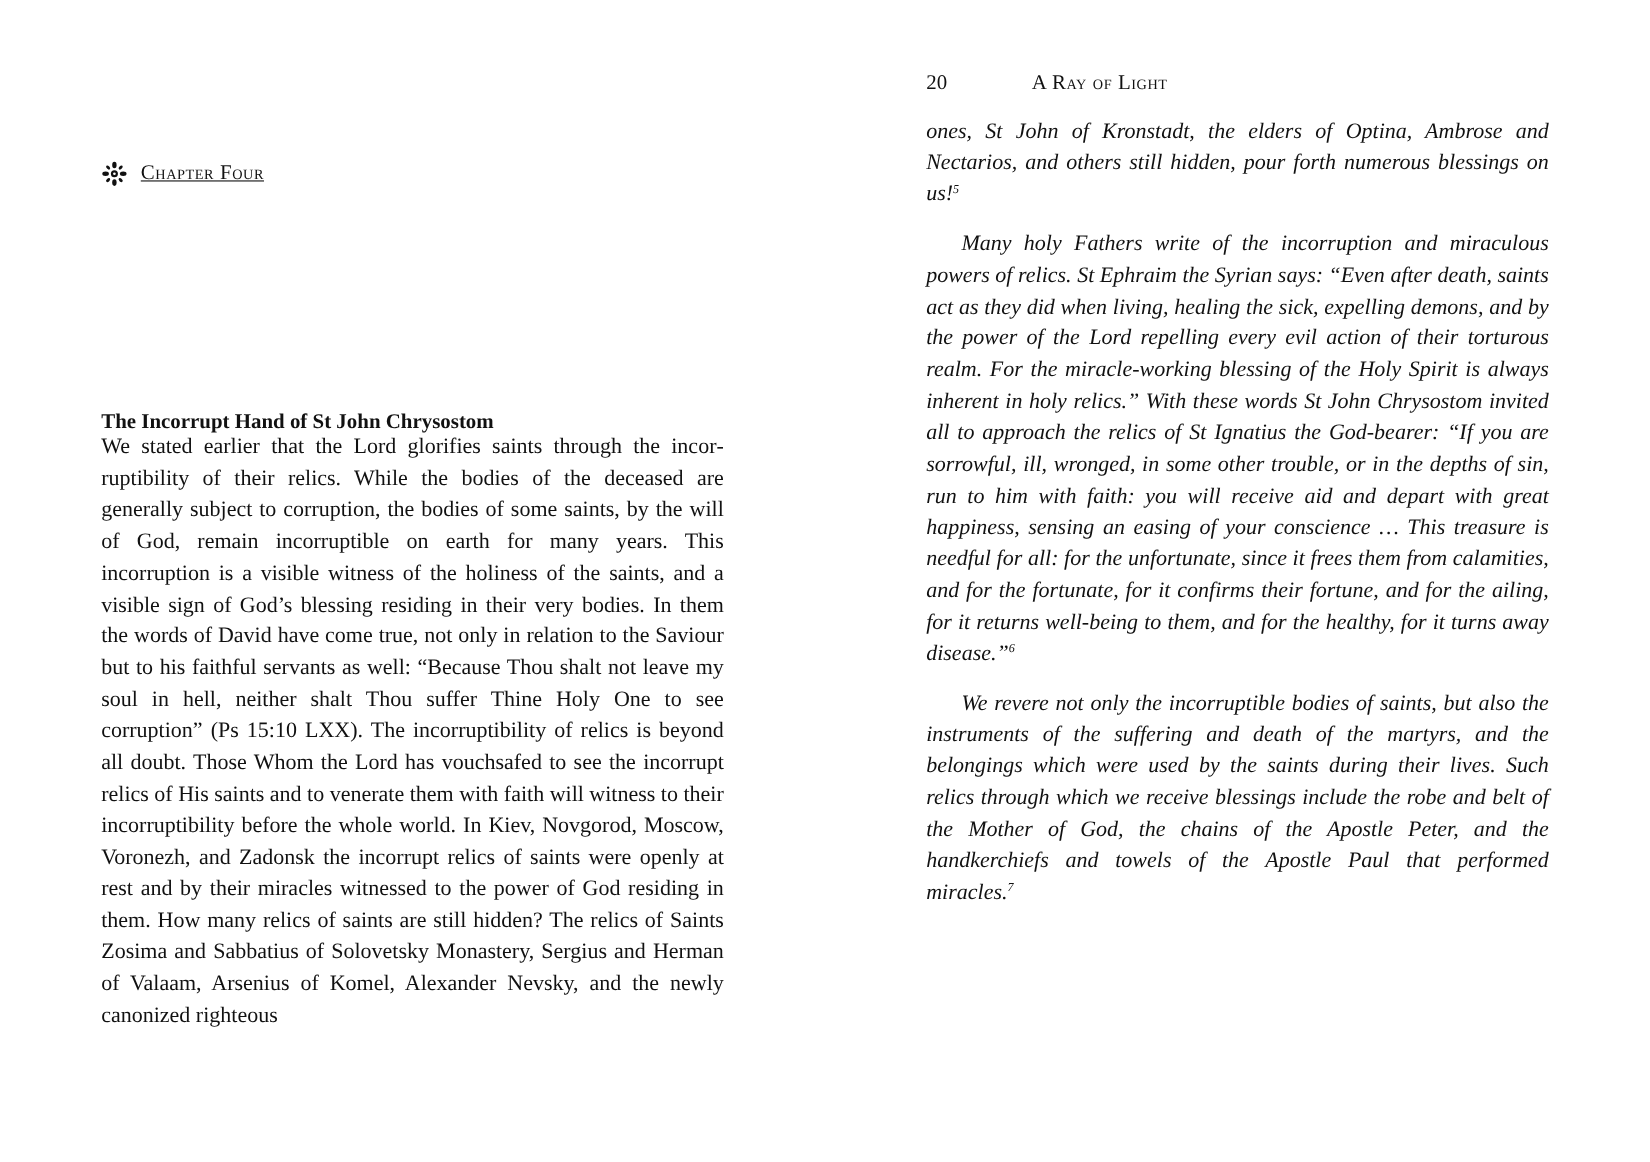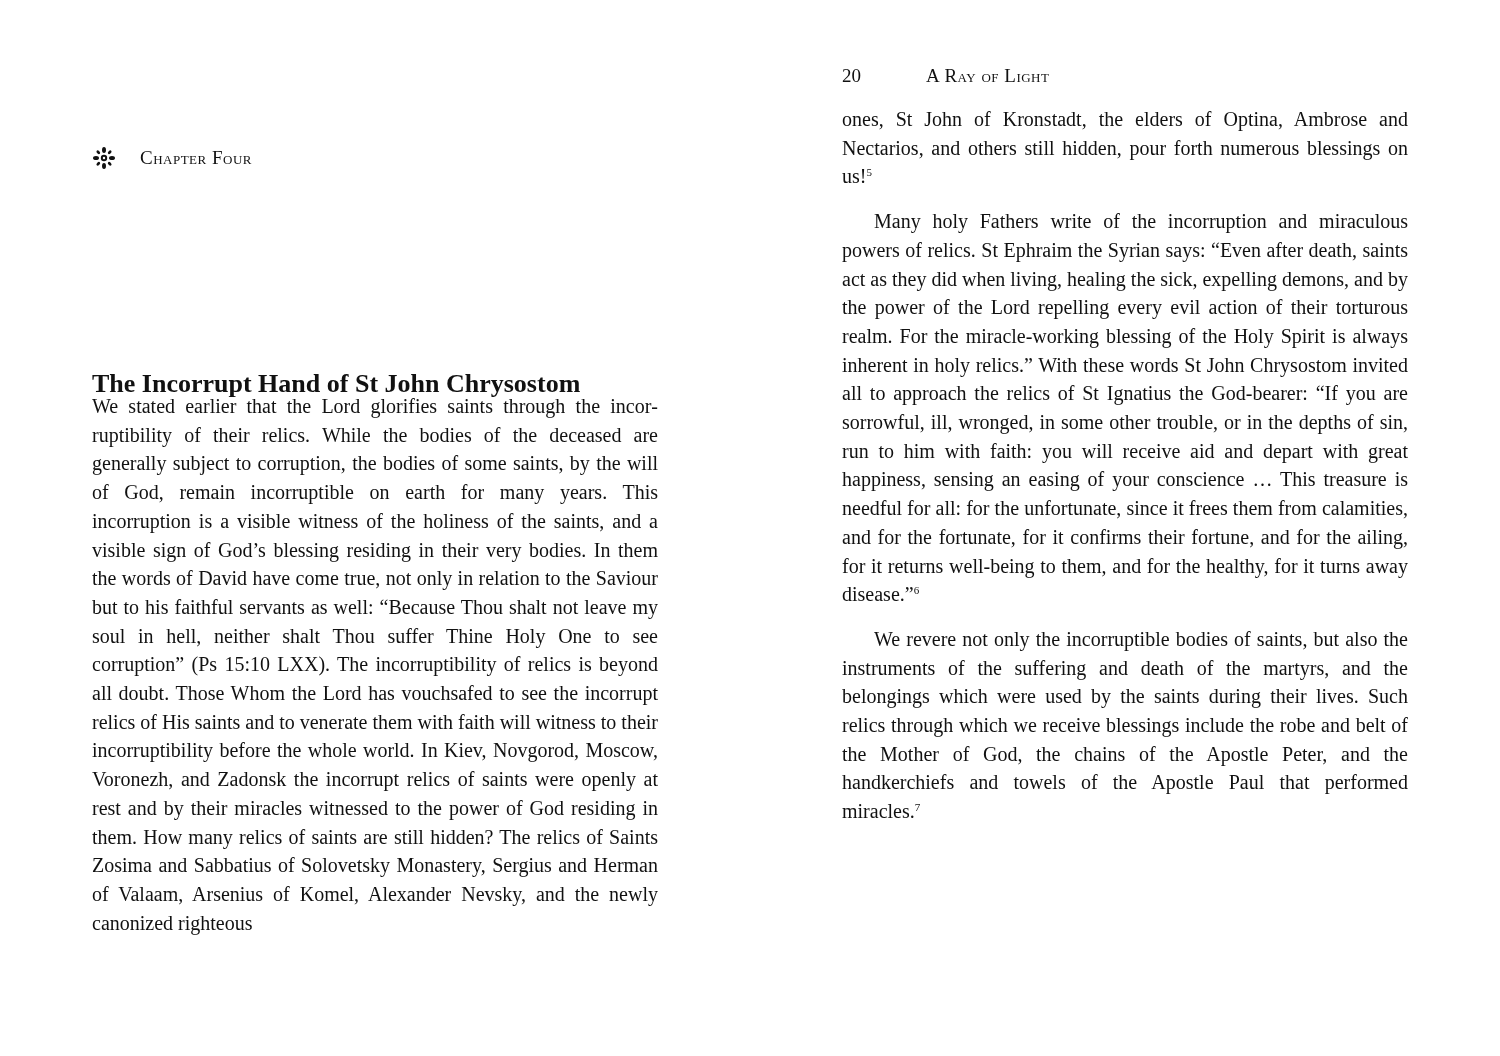--- a/index.html
+++ b/index.html
@@ -7,54 +7,55 @@
       width: 1500px; height: 1056px; position: relative; overflow: hidden;
       font-family: "Liberation Serif", "DejaVu Serif", serif;
       color: #111111;
     }
     .page { position: absolute; top: 0; height: 1056px; }
     .page-left { left: 0; width: 750px; }
     .page-right { left: 750px; width: 750px; }
 
     .chapter-label {
       position: absolute; left: 92px; top: 146px;
-      display: flex; align-items: center; gap: 24px;
+      display: flex; align-items: center; gap: 12px;
       font-size: 19px; letter-spacing: 0.5px;
       font-variant: small-caps;
+      text-decoration: underline;
     }
     .ornament { width: 24px; height: 24px; display: inline-block; }
     .chapter-title {
       position: absolute; left: 92px; top: 180px; width: 560px;
       font-size: 27px; line-height: 40px; font-weight: normal;
       letter-spacing: -0.4px; margin: 0;
     }
     .section-heading {
       position: absolute; left: 92px; top: 370px;
-      font-size: 26px; font-weight: bold; margin: 0; line-height: 28px;
+      font-size: 19px; font-weight: bold; margin: 0; line-height: 28px;
     }
     .body-text {
       position: absolute; left: 92px; width: 566px;
       font-size: 20px; line-height: 28.7px;
       text-align: justify; hyphens: manual;
     }
     .body-text p { margin: 0; }
     .body-text p.indent { text-indent: 32px; margin-top: 16px; }
     .left-text { top: 392px; }
     .folio-bottom {
       position: absolute; left: 0; width: 750px; top: 996px;
       text-align: center; font-size: 18px;
     }
     .running-head {
       position: absolute; left: 92px; top: 65px;
-      display: flex; align-items: baseline; gap: 0;
+      display: flex; align-items: baseline; gap: 12px;
       font-size: 19px;
     }
     .running-head .num { width: 84px; }
     .running-head .title { font-variant: small-caps; letter-spacing: 0.5px; }
-    .right-text { top: 105px; width: 566px; left: 92px; }
+    .right-text { top: 105px; width: 566px; left: 92px; font-style: italic; }
     sup { font-size: 11px; line-height: 0; vertical-align: 7px; }
   </style>
 </head>
 <body>
 
 <div class="page page-left">
   <div class="chapter-label">
     <span class="ornament">
       <svg viewBox="0 0 24 24" width="24" height="24">
         <g fill="#111">

